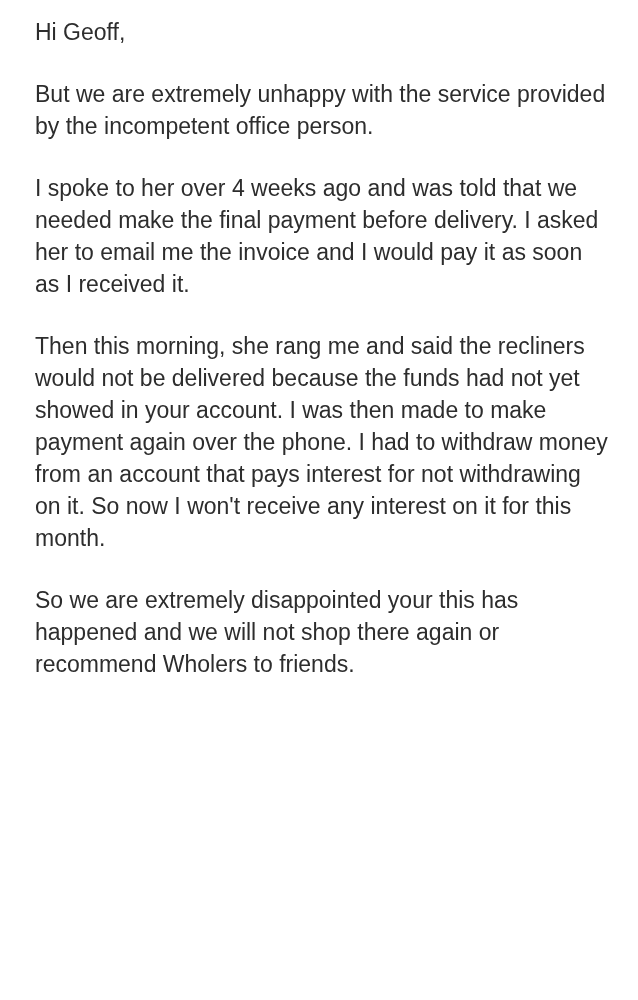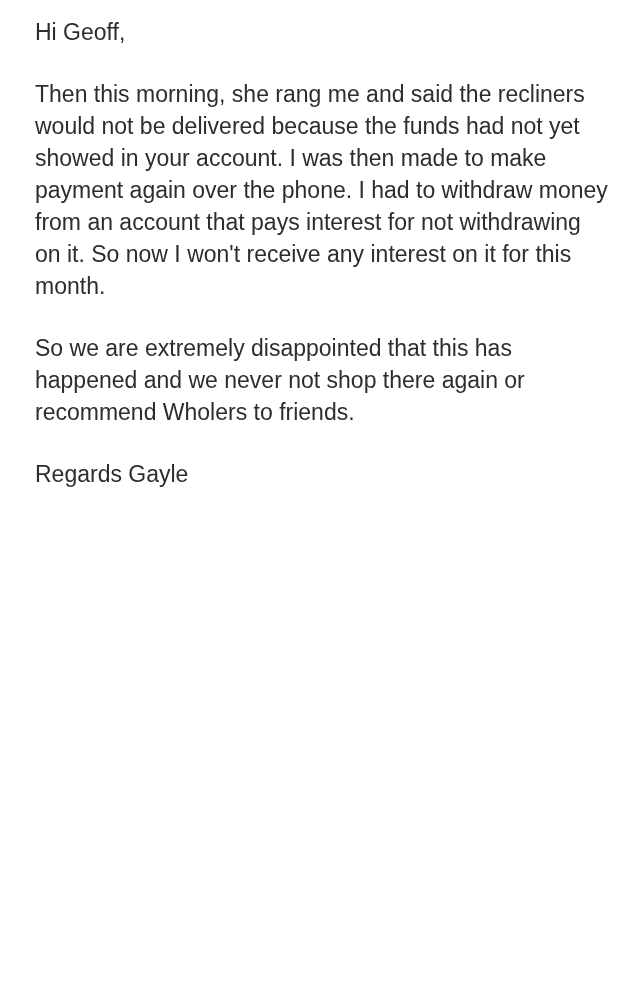--- a/index.html
+++ b/index.html
@@ -29,16 +29,17 @@
   }
   .letter p:last-child {
     margin-bottom: 0;
   }
 </style>
 </head>
 <body>
 
 <main class="letter">
   <p>Hi Geoff,</p>
+  <p>But we are extremely unhappy with the service provided by the incompetent office person.</p>
+  <p>I spoke to her over 4 weeks ago and was told that we needed make the final payment before delivery. I asked her to email me the invoice and I would pay it as soon as I received it.</p>
   <p>Then this morning, she rang me and said the recliners would not be delivered because the funds had not yet showed in your account. I was then made to make payment again over the phone. I had to withdraw money from an account that pays interest for not withdrawing on it. So now I won't receive any interest on it for this month.</p>
-  <p>So we are extremely disappointed that this has happened and we never not shop there again or recommend Wholers to friends.</p>
-  <p>Regards Gayle</p>
+  <p>So we are extremely disappointed your this has happened and we will not shop there again or recommend Wholers to friends.</p>
 </main>
 
 </body></html>

